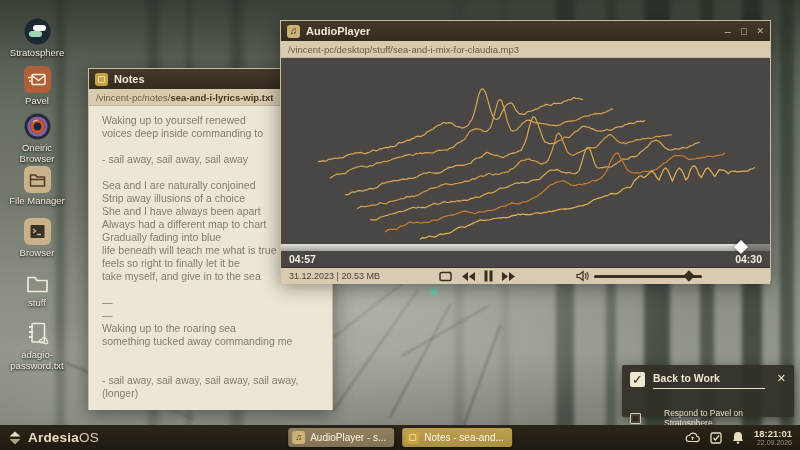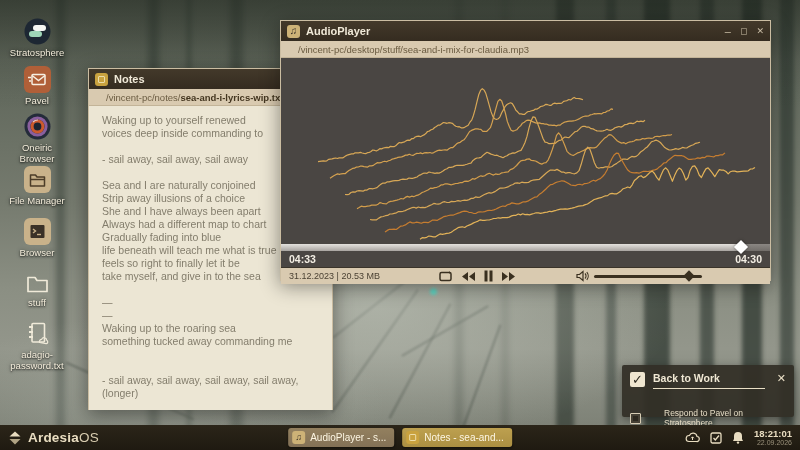--- a/index.html
+++ b/index.html
@@ -31,21 +31,21 @@
     text-shadow:0 1px 2px rgba(0,0,0,.8), 0 0 4px rgba(0,0,0,.4); }
   .appsq { width:26px; height:26px; border-radius:6px; display:flex; align-items:center; justify-content:center; }
 
   
   .window { position:absolute; border:1px solid #cbbda2; box-shadow:0 5px 18px rgba(10,10,8,.45); background:#ece6d4; }
   .titlebar { height:20px; background:linear-gradient(180deg,#43392a,#352c20); display:flex; align-items:center;
     padding:0 6px; gap:6px; }
   .titlebar .wtitle { color:#f0e9d8; font-size:11px; font-weight:bold; flex:1; white-space:nowrap; overflow:hidden; }
   .winbtns { display:flex; gap:9px; color:#c9bda6; font-size:11px; align-items:center; }
   .winbtns span { line-height:10px; cursor:default; }
-  .pathbar { background:#d9cab0; color:#6a5b41; font-size:9.5px; padding:2px 17px; height:17px; display:flex; align-items:center;
+  .pathbar { background:#d9cab0; color:#6a5b41; font-size:9.5px; padding:2px 7px; height:17px; display:flex; align-items:center;
     border-bottom:1px solid #c3b498; white-space:nowrap; overflow:hidden; }
 
   
   #notes-win { left:88px; top:68px; width:245px; height:342px; z-index:2; }
   #notes-win .pathbar b { color:#443620; }
   .notes-body { height:304px; overflow:hidden; background:#ece6d4; padding:8px 8px 0 13px;
     font-size:10.5px; line-height:13px; color:#837d6c; white-space:pre-line; }
 
   
   #audio-win { left:280px; top:20px; width:491px; height:261px; z-index:3; background:#4a4643; }
@@ -272,21 +272,21 @@
         <polyline points="139.0,181.2 141.2,179.7 143.5,179.8 145.7,179.3 147.9,178.0 150.2,178.4 152.4,178.8 154.6,178.8 156.9,177.2 159.1,175.9 161.3,176.3 163.6,175.9 165.8,175.3 168.0,175.1 170.3,174.3 172.5,172.6 174.7,171.2 177.0,169.7 179.2,169.2 181.4,168.8 183.7,169.5 185.9,168.0 188.1,167.1 190.4,166.1 192.6,164.9 194.8,164.0 197.1,163.1 199.3,161.8 201.5,162.4 203.8,162.3 206.0,162.0 208.2,162.0 210.5,161.3 212.7,160.5 214.9,160.5 217.2,159.8 219.4,160.1 221.6,159.7 223.9,159.7 226.1,159.7 228.3,159.1 230.6,157.9 232.8,157.3 235.0,157.3 237.3,156.0 239.5,156.9 241.7,155.8 244.0,156.6 246.2,156.4 248.4,156.9 250.7,156.1 252.9,155.5 255.1,154.8 257.4,154.9 259.6,155.4 261.8,154.9 264.1,154.3 266.3,154.1 268.5,153.3 270.8,153.6 273.0,152.9 275.2,152.3 277.5,151.6 279.7,151.2 281.9,151.1 284.2,150.8 286.4,151.1 288.6,150.6 290.9,150.2 293.1,149.7 295.3,148.8 297.6,148.2 299.8,147.9 302.0,147.6 304.3,146.6 306.5,146.0 308.7,144.4 311.0,143.0 313.2,141.5 315.4,140.9 317.7,140.1 319.9,139.7 322.1,138.8 324.4,137.8 326.6,137.6 328.8,135.9 331.1,135.4 333.3,135.8 335.5,135.9 337.8,134.4 340.0,132.9 342.2,130.7 344.5,130.0 346.7,129.0 348.9,129.8 351.2,126.8 353.4,122.5 355.6,120.7 357.9,118.5 360.1,117.7 362.3,119.6 364.6,118.6 366.8,116.5 369.0,114.3 371.3,113.1 373.5,115.5 375.7,119.4 378.0,122.2 380.2,116.7 382.4,111.9 384.7,109.8 386.9,112.2 389.1,117.5 391.4,123.3 393.6,117.6 395.8,112.9 398.1,110.0 400.3,111.4 402.5,115.7 404.8,122.1 407.0,119.5 409.2,112.2 411.5,108.3 413.7,107.8 415.9,111.1 418.2,117.0 420.4,119.5 422.6,114.9 424.9,110.9 427.1,109.8 429.3,112.4 431.6,115.3 433.8,118.7 436.0,115.0 438.3,111.7 440.5,112.2 442.7,112.2 445.0,113.5 447.2,115.9 449.4,113.7 451.7,113.0 453.9,113.2 456.1,113.8 458.4,113.6 460.6,113.4 462.8,113.2 465.1,113.2 467.3,112.8 469.5,111.0 471.8,110.8 474.0,109.5" fill="none" stroke="#e2b258" stroke-width="1.2" stroke-linejoin="round"></polyline>
       </svg>
   </div>
 
   <div class="progress">
     <div class="played" id="progress-played" style="width: 94%;"></div>
     <div class="playhead" id="progress-playhead" style="left: 94%;"></div>
   </div>
 
   <div class="time-row">
-    <span>04:33</span>
+    <span>04:57</span>
     <span>04:30</span>
   </div>
 
   <div class="ctrl-bar">
     <span class="file-info">31.12.2023 | 20.53 MB</span>
     <span class="transport">
       <svg width="13" height="11" viewBox="0 0 13 11">
         <rect x="1" y="1.5" width="11" height="8" rx="1.5" fill="none" stroke="#3a3020" stroke-width="1.5"></rect>
         <path d="M9 1.5 l2 -1.2 v2.4 z" fill="#3a3020"></path>
         </svg>

